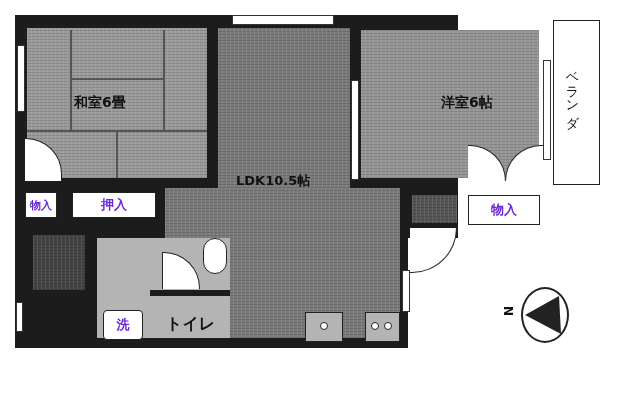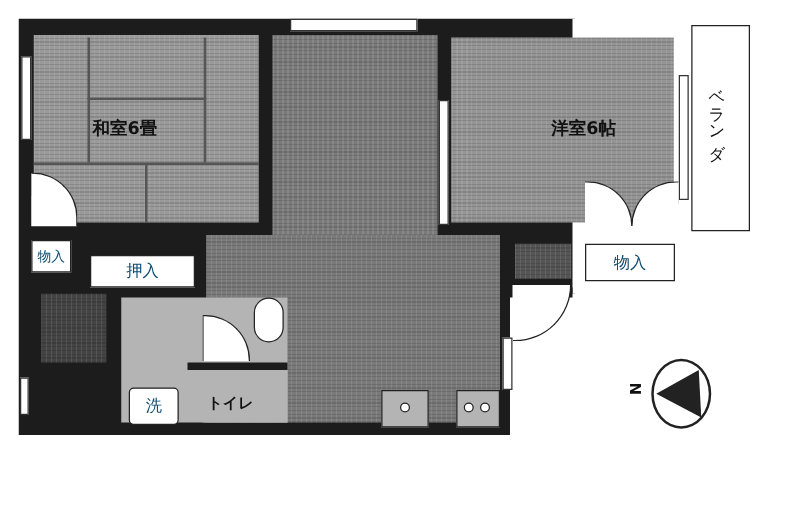--- a/index.html
+++ b/index.html
@@ -5,22 +5,22 @@
   html,body{margin:0;padding:0;background:#ffffff;}
   body{width:640px;height:408px;position:relative;overflow:hidden;font-family:"DejaVu Sans",sans-serif;}
   .abs{position:absolute;}
   .wall{position:absolute;background:#1c1c1c;}
   .room{position:absolute;background:#8c8c8c;
     background-image:repeating-linear-gradient(0deg,rgba(0,0,0,.12) 0 1px,transparent 1px 3px),
                      repeating-linear-gradient(90deg,rgba(255,255,255,.10) 0 1px,transparent 1px 4px);}
   .room.light{background:#b4b4b4;}
   .white{position:absolute;background:#ffffff;}
   .label{position:absolute;font-weight:bold;color:#111;white-space:nowrap;font-size:14px;}
-  .boxlabel{position:absolute;background:#fff;border:1px solid #222;font-weight:normal;font-size:13px;
-    display:flex;align-items:center;justify-content:center;color:#0c4a6e;}
+  .boxlabel{position:absolute;background:#fff;border:1px solid #222;font-weight:bold;font-size:13px;
+    display:flex;align-items:center;justify-content:center;color:#6d28d9;}
   .window{position:absolute;background:#fff;border:1px solid #333;}
   .tatami-line{position:absolute;background:#555;}
   .vert{writing-mode:vertical-rl;}
 </style>
 </head>
 <body>
 
 <div class="abs" style="left:0;top:0;width:640px;height:408px;">
 
   <div class="wall" style="left:15px;top:15px;width:445px;height:333px;"></div>
@@ -39,36 +39,37 @@
   <div class="label" style="left:74px;top:94px;">和室6畳</div>
 
   <div class="white" style="left:25px;top:138px;width:36px;height:42px;border-top-right-radius:36px;border-right:1px solid #222;border-top:1px solid #222;"></div>
 
   <div class="window" style="left:17px;top:45px;width:6px;height:65px;"></div>
 
   <div class="window" style="left:232px;top:15px;width:100px;height:8px;"></div>
 
   <div class="room" style="left:218px;top:28px;width:132px;height:160px;background-color:#7a7a7a;"></div>
   <div class="room" style="left:165px;top:188px;width:235px;height:150px;background-color:#7a7a7a;"></div>
+  <div class="label" style="left:236px;top:172px;font-size:13px;">LDK10.5帖</div>
 
   <div class="room" style="left:361px;top:30px;width:178px;height:148px;background-color:#959595;"></div>
   <div class="label" style="left:423px;top:94px;margin-left:18px;">洋室6帖</div>
   <div class="window" style="left:351px;top:80px;width:6px;height:98px;"></div>
   <div class="window" style="left:543px;top:60px;width:6px;height:98px;"></div>
 
   <div class="white" style="left:468px;top:145px;width:37px;height:35px;border-top-right-radius:37px;border:1px solid #222;border-left:none;border-bottom:none;"></div>
   <div class="white" style="left:505px;top:145px;width:37px;height:35px;border-top-left-radius:37px;border:1px solid #222;border-right:none;border-bottom:none;"></div>
 
   <div class="abs" style="left:553px;top:20px;width:45px;height:163px;border:1px solid #222;background:#fff;"></div>
   <div class="label vert" style="left:563px;top:62px;font-size:13px;font-weight:normal;">ベランダ</div>
 
   <div class="boxlabel" style="left:25px;top:192px;width:30px;height:24px;">
       <span style="font-size:11px;">物入</span>
     </div>
-  <div class="boxlabel" style="left:72px;top:204px;width:82px;height:24px;">
+  <div class="boxlabel" style="left:72px;top:192px;width:82px;height:24px;">
       <span>押入</span>
     </div>
   <div class="boxlabel" style="left:468px;top:195px;width:70px;height:28px;">
       <span>物入</span>
     </div>
 
   <div class="room" style="left:412px;top:195px;width:45px;height:28px;background-color:#555;"></div>
 
   <div class="white" style="left:410px;top:228px;width:46px;height:44px;border-bottom-right-radius:46px;border-right:1px solid #222;border-bottom:1px solid #222;"></div>
   <div class="window" style="left:402px;top:270px;width:6px;height:40px;"></div>
@@ -77,21 +78,21 @@
   <div class="window" style="left:16px;top:302px;width:5px;height:28px;"></div>
 
   <div class="room light" style="left:97px;top:238px;width:133px;height:100px;"></div>
   <div class="boxlabel" style="left:103px;top:310px;width:38px;height:28px;border-radius:4px;">
       <span>洗</span>
     </div>
   <div class="white" style="left:203px;top:238px;width:22px;height:34px;border:1px solid #222;border-radius:12px;"></div>
 
   <div class="wall" style="left:150px;top:290px;width:80px;height:6px;"></div>
   <div class="room light" style="left:162px;top:296px;width:68px;height:42px;"></div>
-  <div class="label" style="left:166px;top:314px;font-size:12px;">トイレ</div>
+  <div class="label" style="left:166px;top:314px;font-size:16px;">トイレ</div>
   <div class="white" style="left:162px;top:252px;width:36px;height:36px;border-top-right-radius:36px;border-top:1px solid #222;border-right:1px solid #222;border-left:1px solid #222;"></div>
 
   <div class="room light" style="left:305px;top:312px;width:36px;height:28px;border:1px solid #222;"></div>
   <div class="abs" style="left:320px;top:322px;width:6px;height:6px;border:1px solid #222;border-radius:50%;background:#fff;"></div>
   <div class="room light" style="left:365px;top:312px;width:33px;height:28px;border:1px solid #222;"></div>
   <div class="abs" style="left:371px;top:322px;width:6px;height:6px;border:1px solid #222;border-radius:50%;background:#fff;"></div>
   <div class="abs" style="left:384px;top:322px;width:6px;height:6px;border:1px solid #222;border-radius:50%;background:#fff;"></div>
 
   <div class="abs" style="left:521px;top:287px;width:44px;height:52px;border:2px solid #222;border-radius:50%;background:#fff;"></div>
   <svg class="abs" style="left:521px;top:290px;" width="48" height="50">

